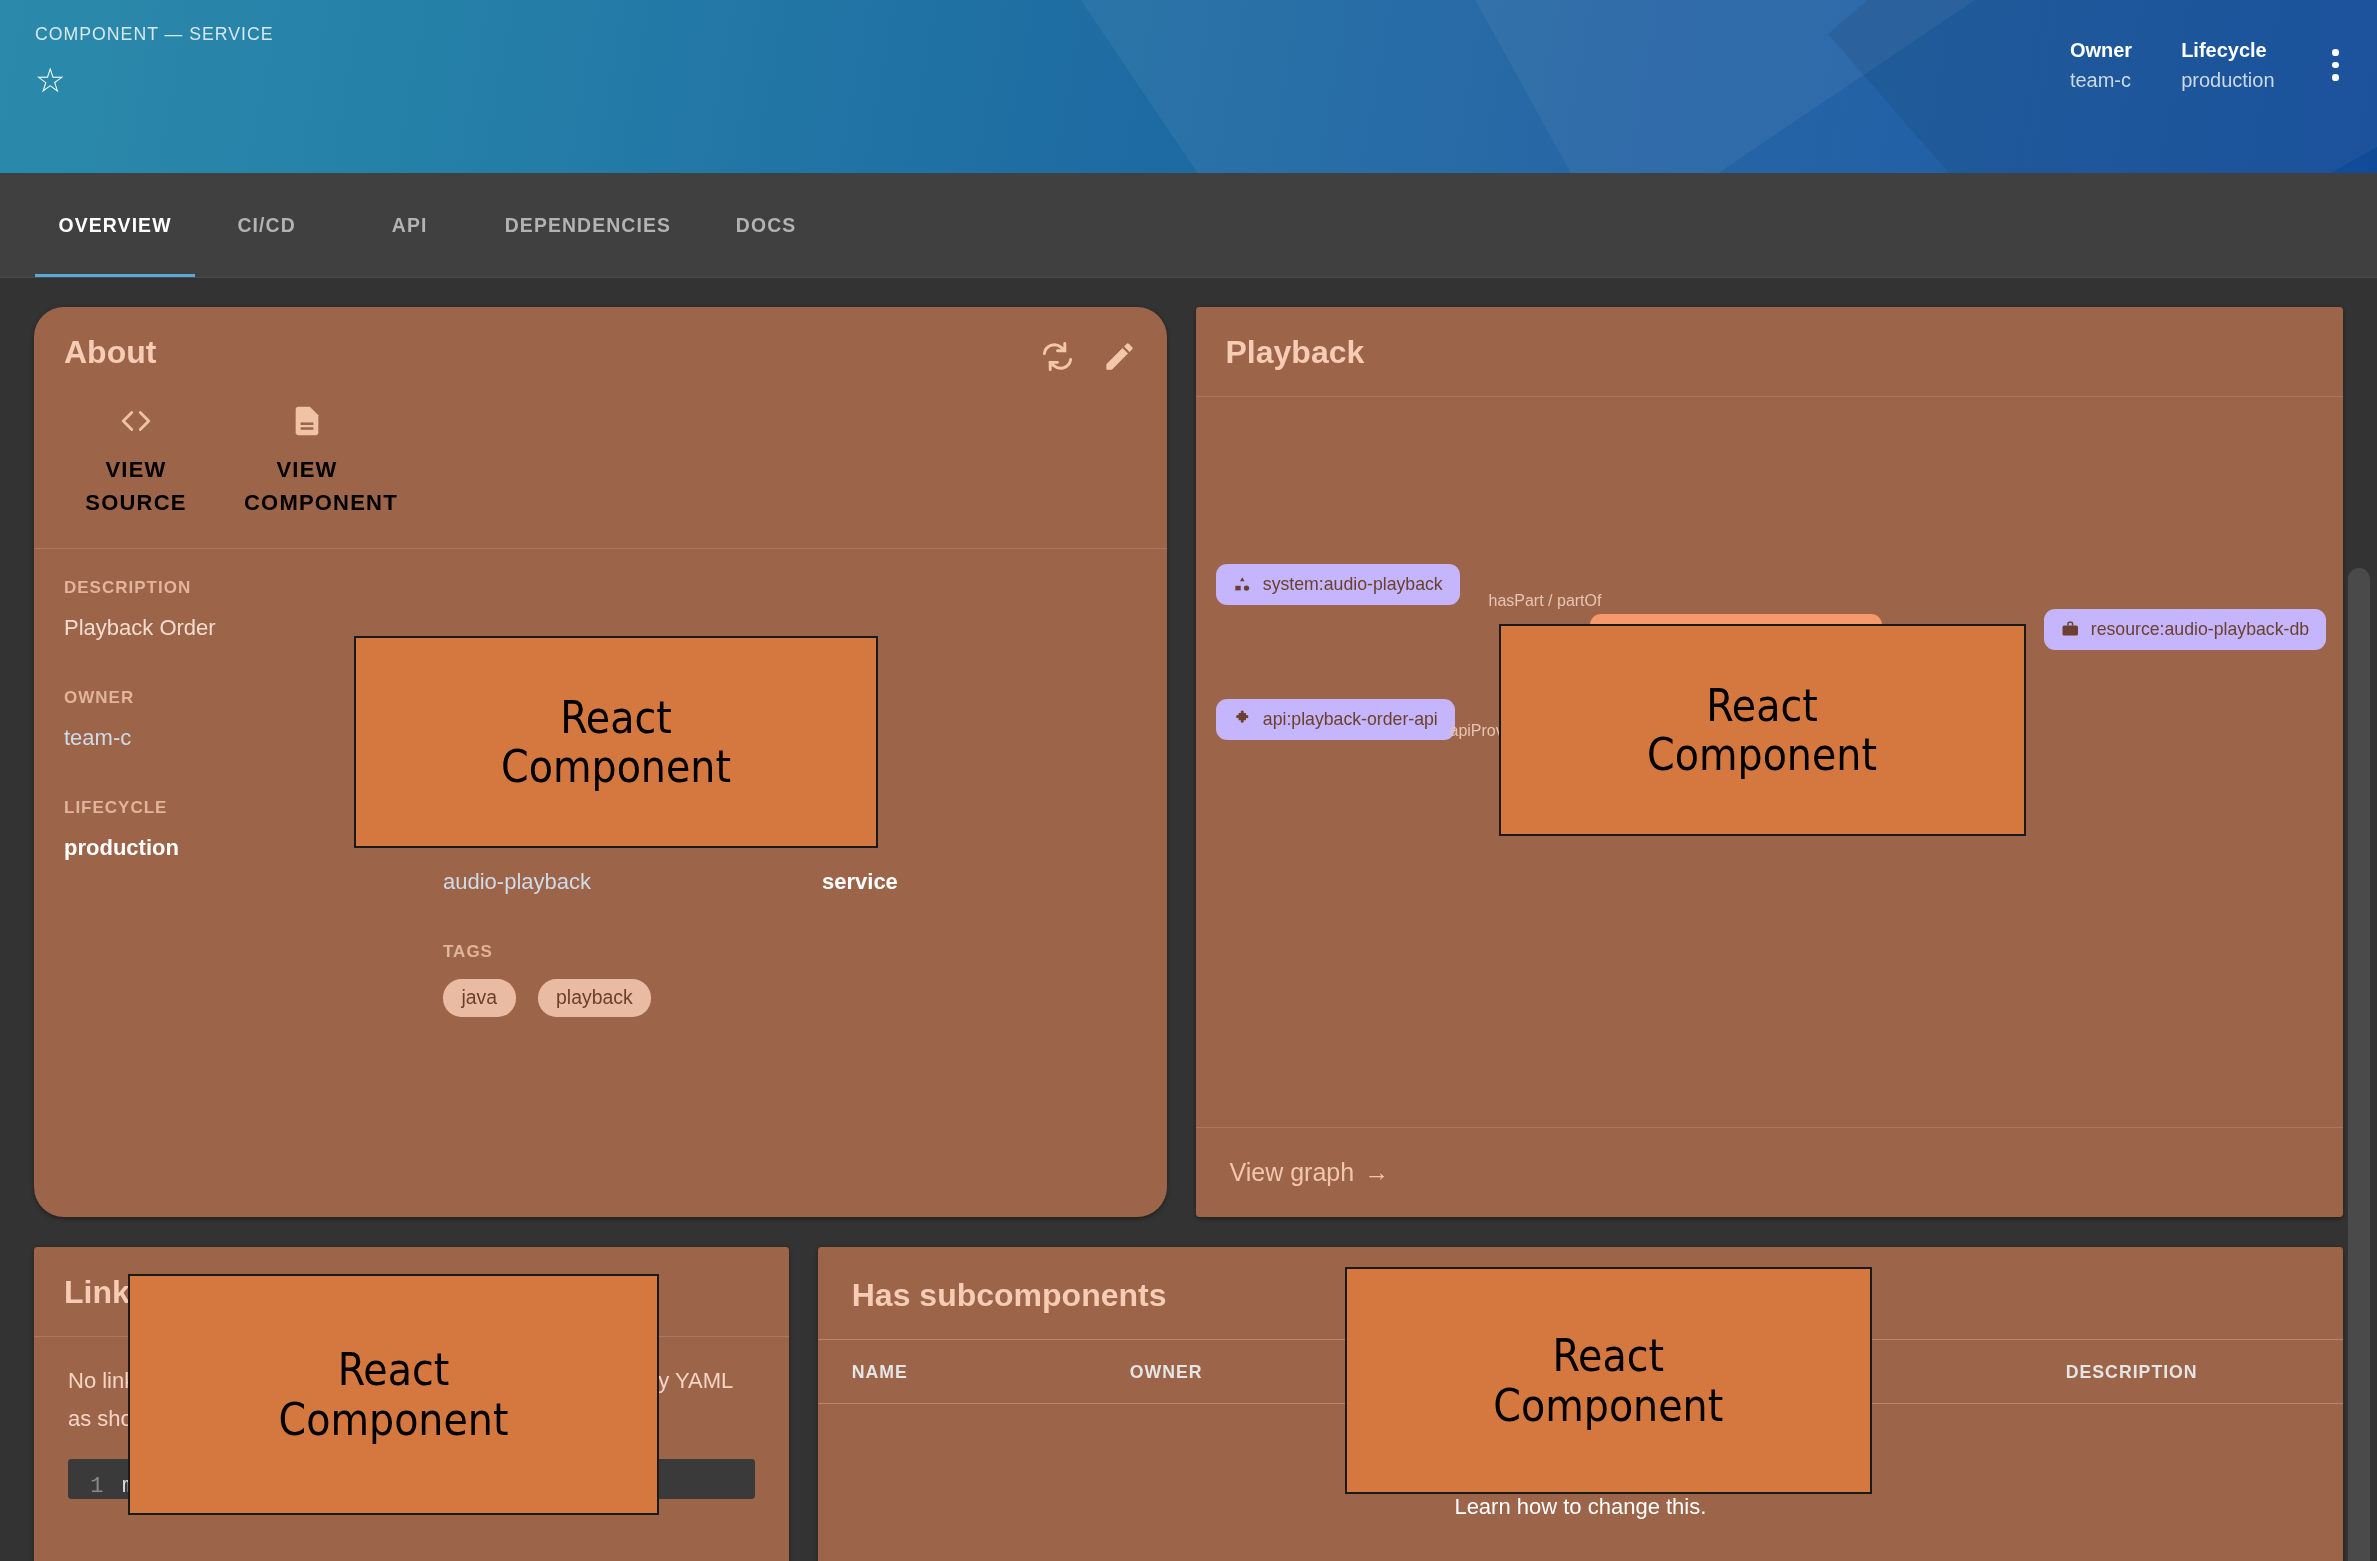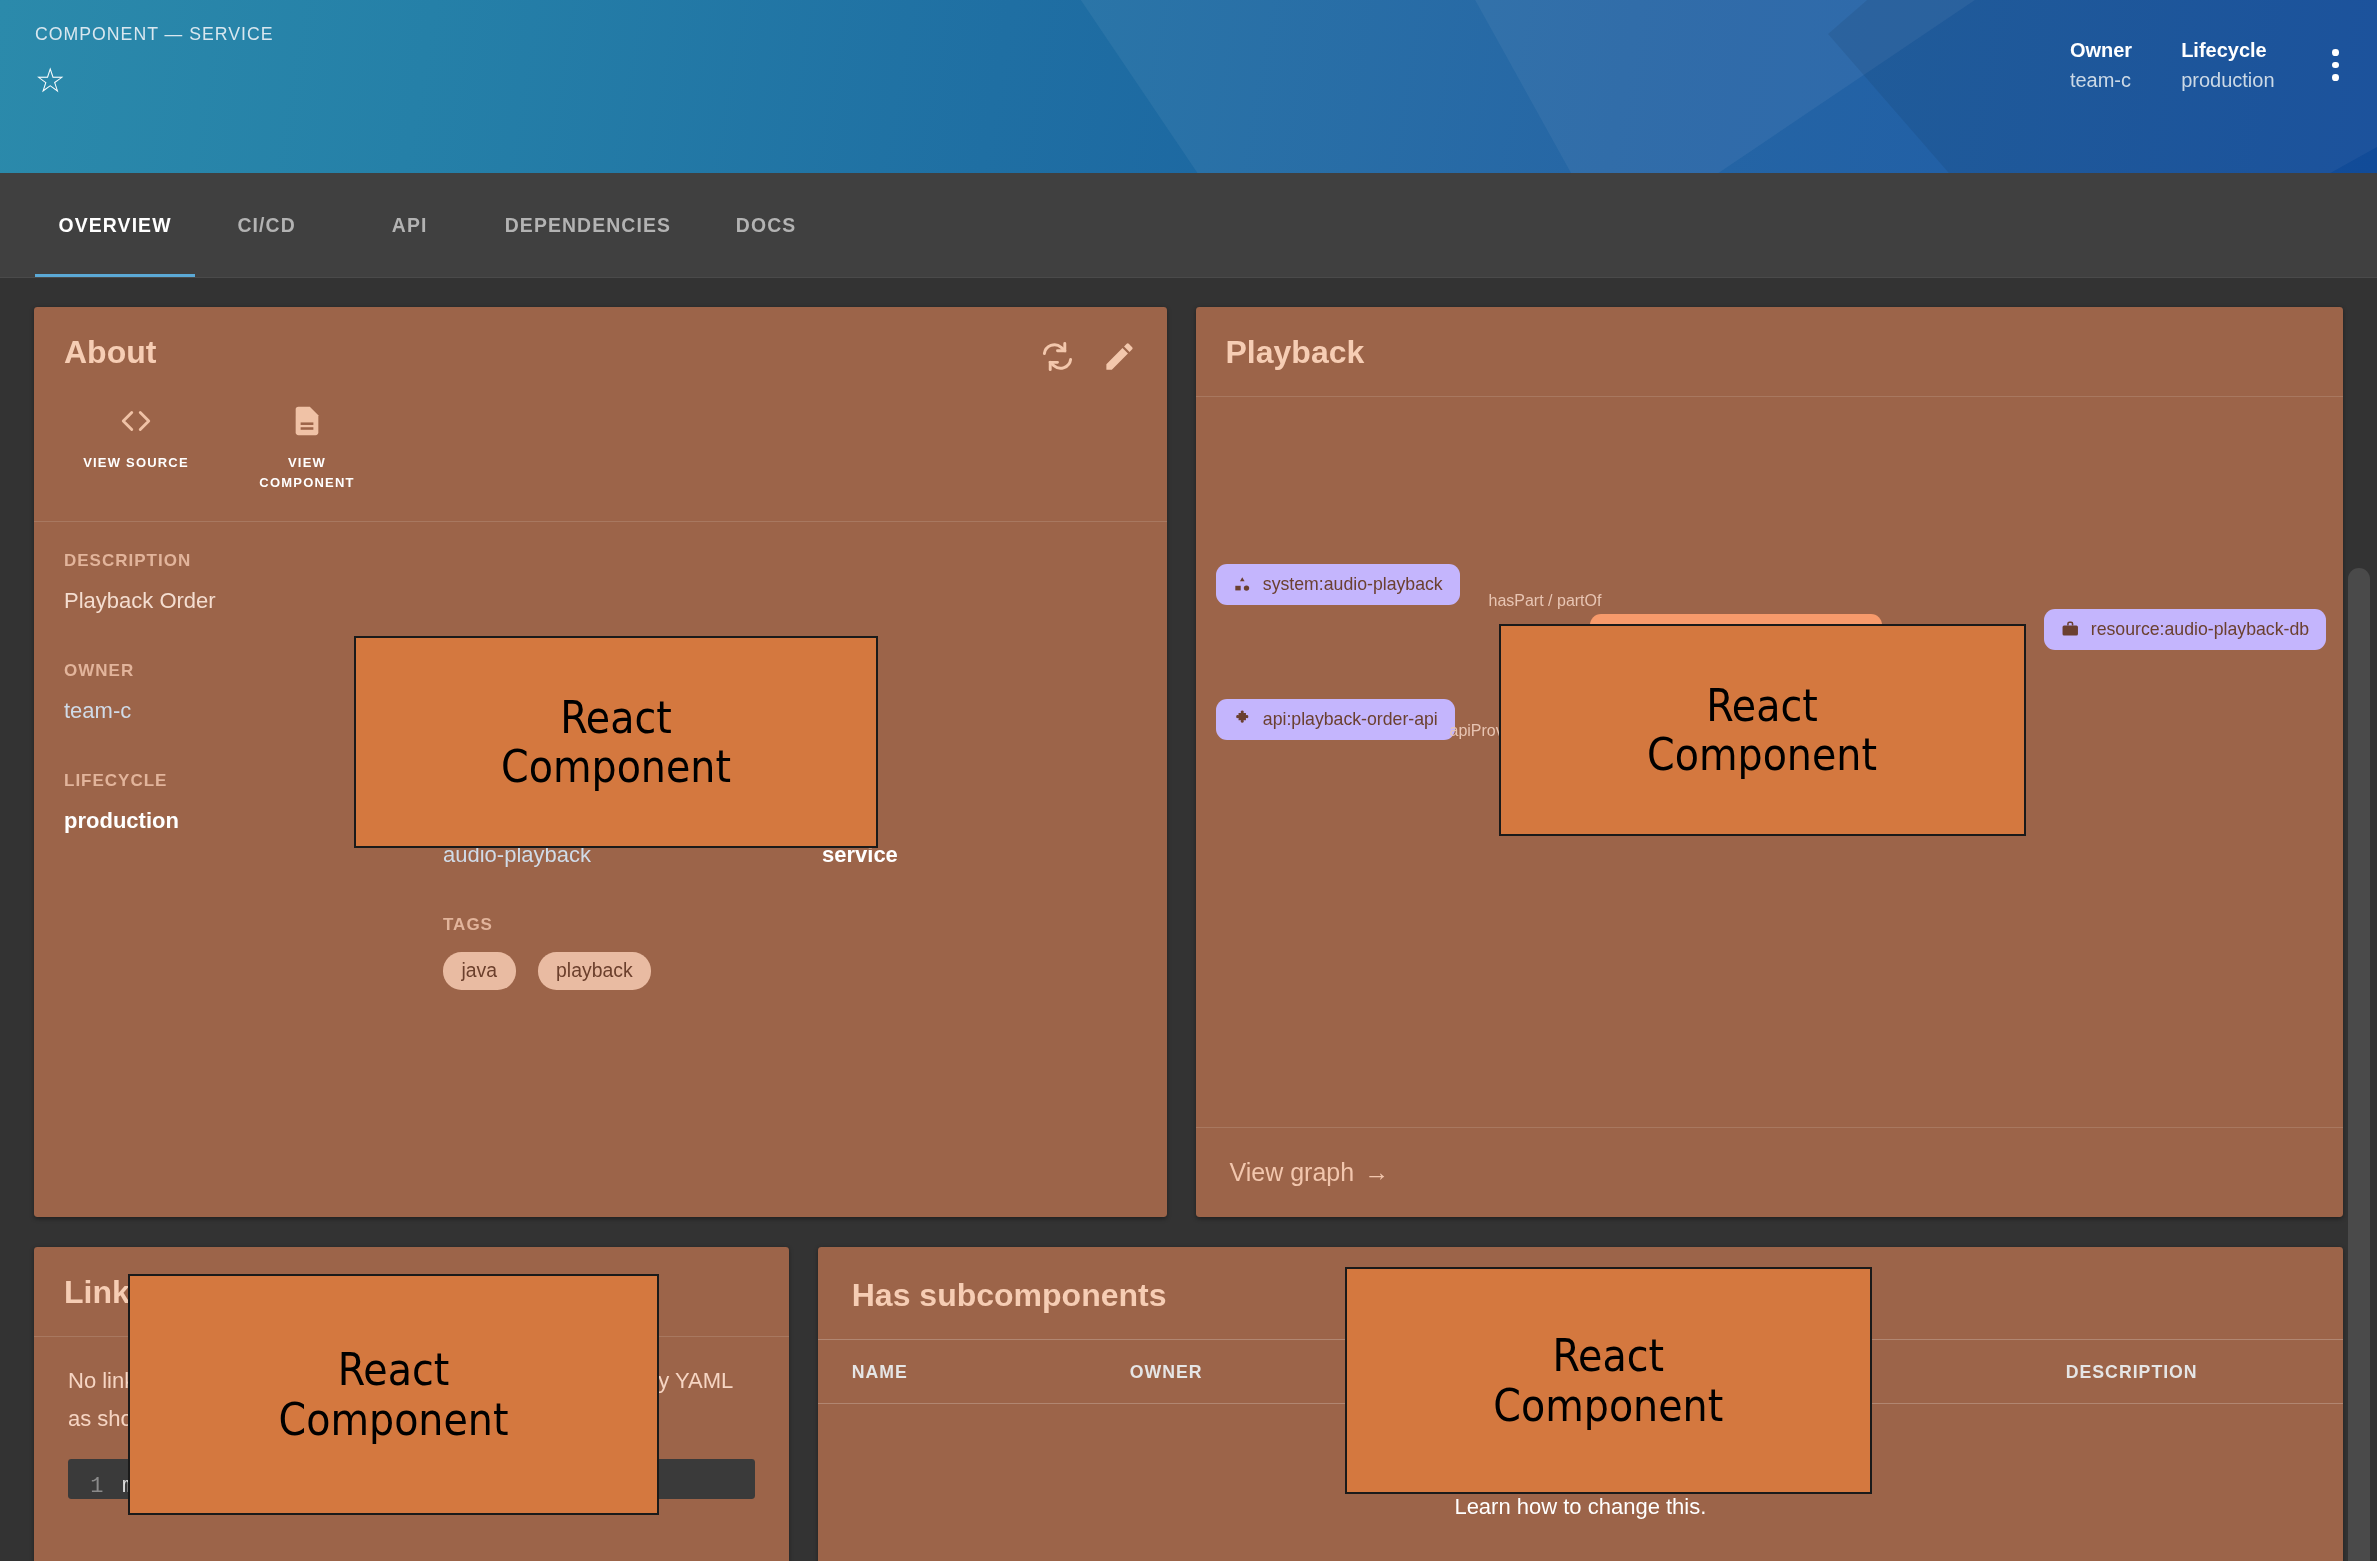--- a/index.html
+++ b/index.html
@@ -102,26 +102,26 @@
   .card-header {
     padding: 27px 30px 25px 30px;
     display: flex; align-items: flex-start; justify-content: space-between;
   }
   .card-title { color: #f6cdb4; font-size: 32px; font-weight: 700; }
   .card-actions { display: flex; gap: 27px; align-items: center; padding-top: 5px; }
   .icon-btn { cursor: pointer; line-height: 0; }
   .divider { height: 0.8px; background: rgba(255,255,255,0.13); }
 
   
-  .about-card { width: 1133px; height: 910px; }
+  .about-card { width: 1133px; height: 910px; border-radius: 30px; }
   .about-links { display: flex; gap: 45px; padding: 5px 30px 29px 39px; }
   .about-link { width: 126px; text-align: center; cursor: pointer; }
   .about-link .glyph { color: #f0c2a6; line-height: 0; display: block; margin-bottom: 15px; }
   .about-link-label {
-    color: #ffffff; font-size: 13px; font-weight: 600; letter-spacing: 1.2px;
+    color: #000000; font-size: 22px; font-weight: 600; letter-spacing: 1.2px;
     line-height: 1.5;
   }
   .about-body { padding: 29px 30px 0 30px; position: relative; }
   .about-grid { display: flex; }
   .about-col-left { width: 379px; }
   .about-col-mid { width: 379px; }
   .about-col-right { flex: 1; }
   .field-label {
     color: #e2b49b; font-size: 17px; font-weight: 700; letter-spacing: 1px;
     margin-bottom: 17px;

